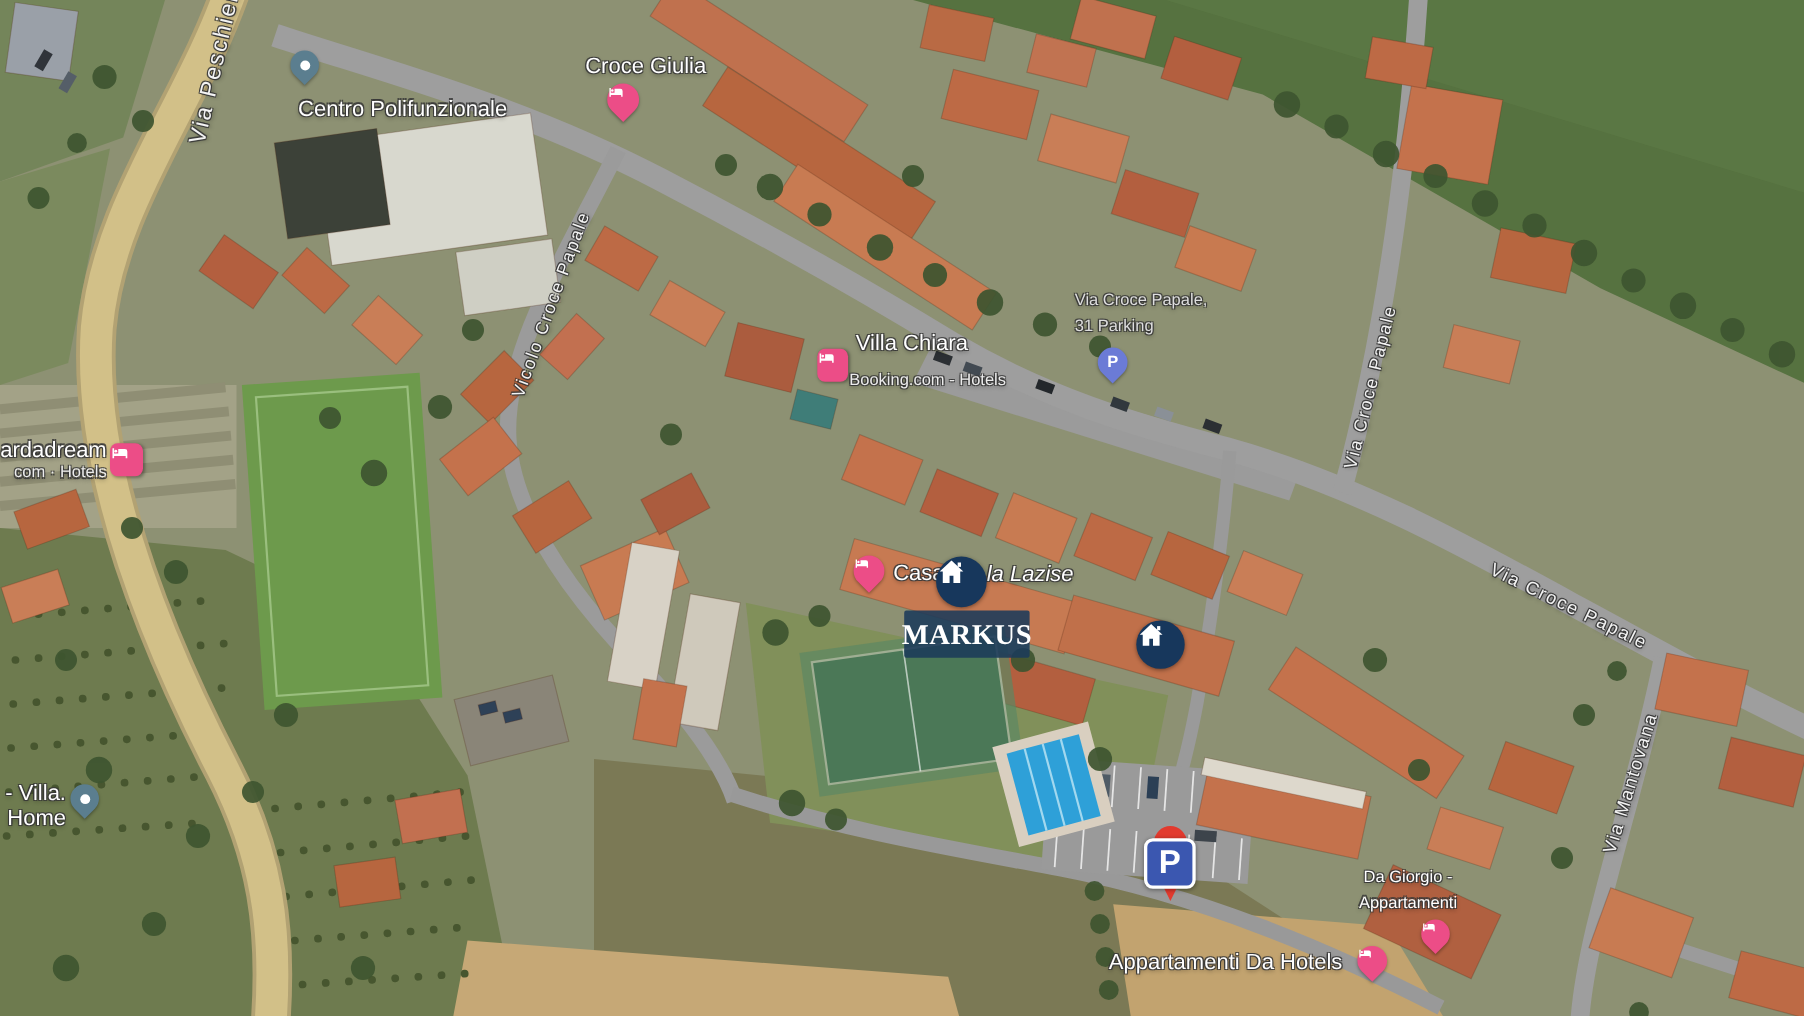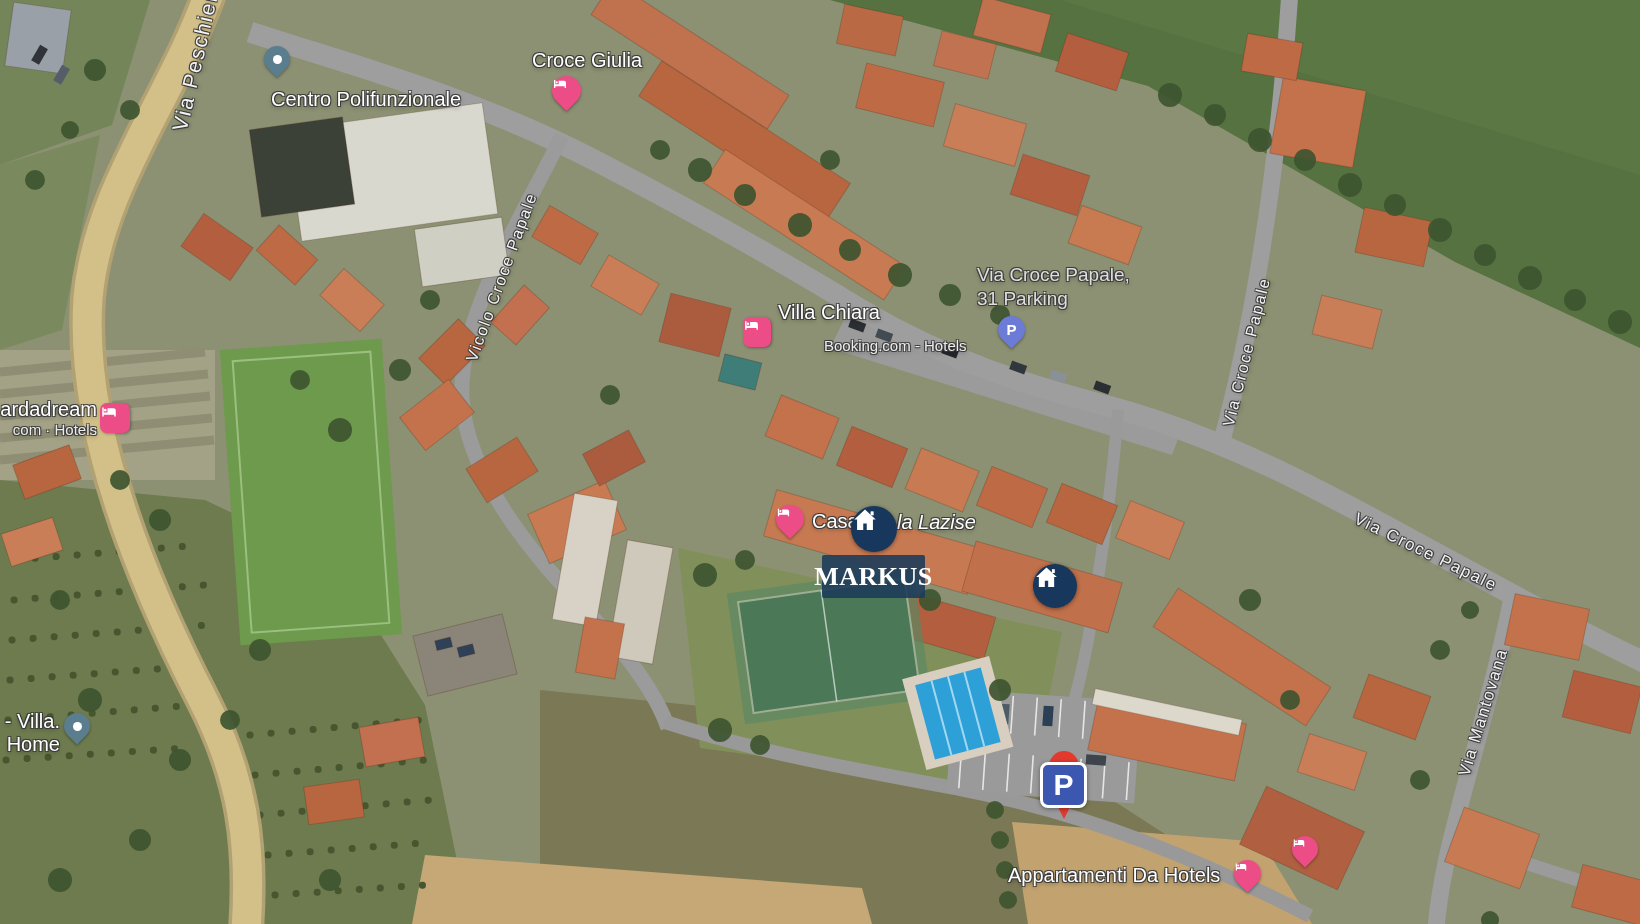--- a/index.html
+++ b/index.html
@@ -6,21 +6,21 @@
   #map-root{position:relative;width:1640px;height:924px;overflow:hidden;
     font-family:"Liberation Sans",sans-serif;background:#8d9173;cursor:default;}
   #map-root svg{position:absolute;left:0;top:0;}
   .lbl{position:absolute;white-space:nowrap;color:#fff;
     text-shadow:-1px -1px 0 rgba(55,55,55,.85),1px -1px 0 rgba(55,55,55,.85),
     -1px 1px 0 rgba(55,55,55,.85),1px 1px 0 rgba(55,55,55,.85),0 2px 4px rgba(0,0,0,.4);}
   .street{font-size:16px;letter-spacing:1.8px;color:#f3f3f3;font-weight:500;
     transform-origin:center;}
   .poi-name{font-size:20px;}
   .poi-sub{font-size:15px;color:#ececec;}
-  .small-name{font-size:19px;}
+  .small-name{font-size:15px;}
   
   .pin{position:absolute;border-radius:50% 50% 0 50%;transform:rotate(45deg);
     box-shadow:1px 1px 3px rgba(0,0,0,.35);}
   .pin .inner{position:absolute;inset:0;display:flex;align-items:center;justify-content:center;
     transform:rotate(-45deg);color:#fff;font-weight:bold;}
   .pin-pink{background:#ec4d87;}
   .pin-teal{background:#5b7e8f;}
   .pin-purple{background:#6b7bd6;}
   .dot{width:9px;height:9px;border-radius:50%;background:#fff;}
   .sq-icon{position:absolute;background:#ec4d87;border-radius:7px;
@@ -292,21 +292,21 @@
 
   <div class="sq-icon" style="left:743px;top:317px;width:28px;height:30px;">
     <span style="display:flex;">
       <svg width="17" height="17" viewBox="0 0 24 24" fill="#fff">
           <path d="M3 6v12h2v-2.5h14V18h2v-8a3 3 0 0 0-3-3h-8v5.5H5V6H3z"></path>
           <circle cx="7" cy="9.5" r="1.7"></circle>
         </svg>
     </span>
   </div>
   <div class="lbl poi-name" style="left:778px;top:301px;">Villa Chiara</div>
-  <div class="lbl poi-sub" style="left:824px;top:337px;">Booking.com - Hotels</div>
+  <div class="lbl poi-sub" style="left:772px;top:337px;">Booking.com - Hotels</div>
 
   <div class="lbl small-name" style="left:977px;top:264px;color:#dedede;">Via Croce Papale,</div>
   <div class="lbl small-name" style="left:977px;top:288px;color:#dedede;">31  Parking</div>
   <div class="pin pin-purple" style="left:998px;top:316px;width:27px;height:27px;">
     <span class="inner" style="font-size:15px;">P</span>
   </div>
 
   <div style="position:absolute;left:-3px;top:398px;width:100px;text-align:right;">
     <div class="lbl poi-name" style="position:static;">ardadream</div>
     <div class="lbl poi-sub" style="position:static;">com · Hotels</div>
@@ -334,20 +334,24 @@
   <div style="position:absolute;left:-4px;top:710px;width:64px;text-align:right;">
     <div class="lbl poi-name" style="position:static;line-height:23px;">- Villa.</div>
     <div class="lbl poi-name" style="position:static;line-height:23px;">Home</div>
   </div>
   <div class="pin pin-teal" style="left:64px;top:713px;width:26px;height:26px;">
     <span class="inner">
         <span class="dot"></span>
       </span>
   </div>
 
+  <div style="position:absolute;left:1180px;top:786px;width:200px;text-align:center;">
+    <div class="lbl small-name" style="position:static;line-height:23px;">Da Giorgio -</div>
+    <div class="lbl small-name" style="position:static;line-height:23px;">Appartamenti</div>
+  </div>
   <div class="pin pin-pink" style="left:1292px;top:836px;width:26px;height:26px;">
     <span class="inner">
       <svg width="14" height="14" viewBox="0 0 24 24" fill="#fff">
           <path d="M3 6v12h2v-2.5h14V18h2v-8a3 3 0 0 0-3-3h-8v5.5H5V6H3z"></path>
           <circle cx="7" cy="9.5" r="1.7"></circle>
         </svg>
     </span>
   </div>
 
   <div class="lbl poi-name" style="left:1008px;top:864px;">Appartamenti Da Hotels</div>
@@ -369,21 +373,21 @@
   </div>
 
   <div class="home-circle" style="left:851px;top:506px;width:46px;height:46px;">
     <span style="display:flex;">
       <svg width="28" height="28" viewBox="0 0 24 24" fill="#fff">
           <path d="M12 3 2.8 11.6h2.4v8.9h5.3v-5.6h3v5.6h5.3v-8.9h2.4z"></path>
           <rect x="16.8" y="4.6" width="2.6" height="3.4"></rect>
         </svg>
     </span>
   </div>
-  <div class="home-label" style="left:822px;top:555px;width:103px;height:43px;font-size:26px;">
+  <div class="home-label" style="left:822px;top:555px;width:114px;height:43px;font-size:26px;">
     <span>MARKUS</span>
   </div>
 
   <div class="home-circle" style="left:1033px;top:564px;width:44px;height:44px;">
     <span style="display:flex;">
       <svg width="27" height="27" viewBox="0 0 24 24" fill="#fff">
           <path d="M12 3 2.8 11.6h2.4v8.9h5.3v-5.6h3v5.6h5.3v-8.9h2.4z"></path>
           <rect x="16.8" y="4.6" width="2.6" height="3.4"></rect>
         </svg>
     </span>

